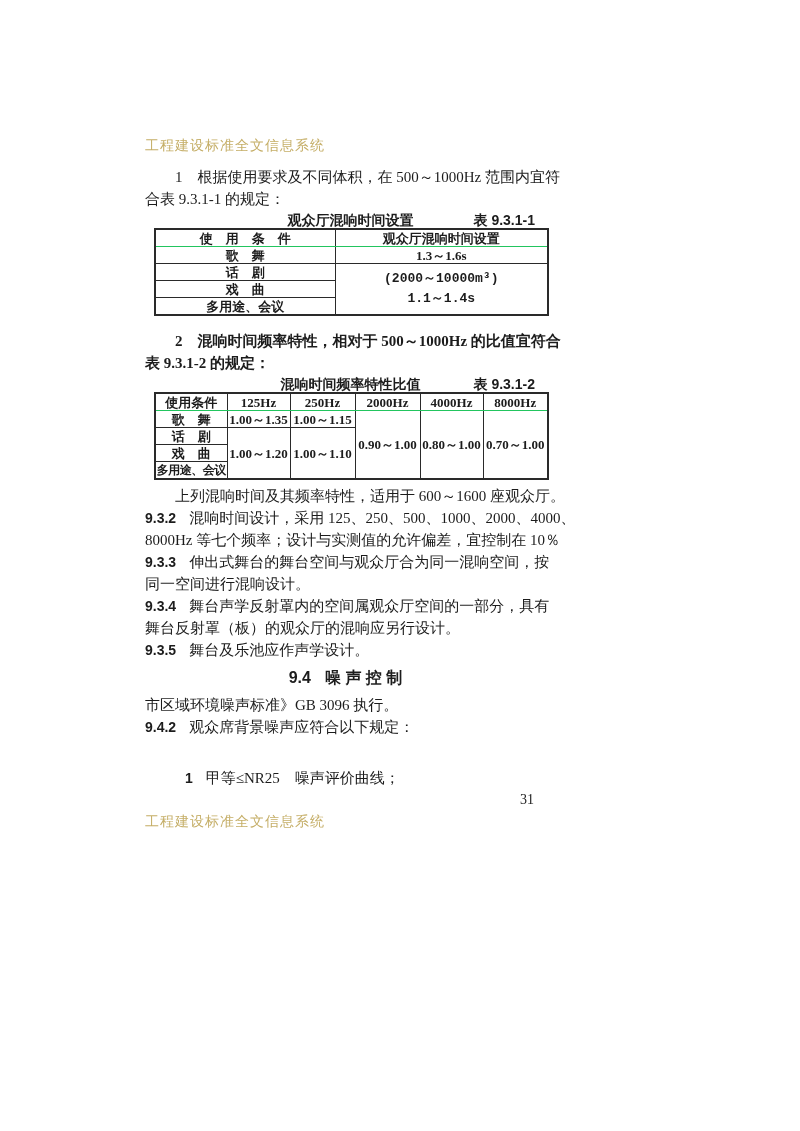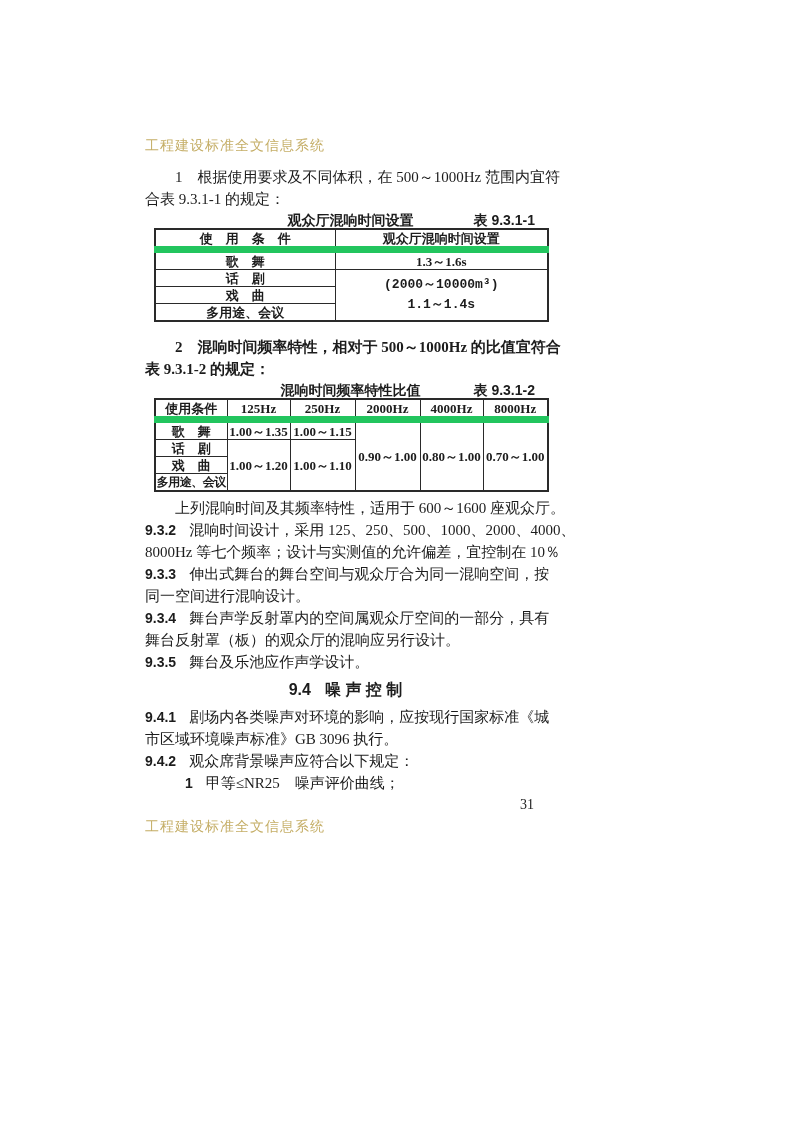--- a/index.html
+++ b/index.html
@@ -8,21 +8,21 @@
     font-family:"Liberation Serif","DejaVu Serif",serif; color:#1c1c1c;
     overflow:hidden;
   }
   .content { position:absolute; left:145px; top:138px; width:401px; }
 
   .wm { font-size:14px; line-height:16px; height:16px; letter-spacing:1px; white-space:nowrap; }
 
   .para { font-size:15px; }
   .line { line-height:22px; height:22px; white-space:nowrap; }
   .indent1 { padding-left:30px; }
-  .indent2 { padding-left:40px; }
+  .indent2 { padding-left:40px;margin-top:29px; }
 
   .clause-num {
     font-weight:bold; font-family:"Liberation Sans","DejaVu Sans",sans-serif;
     font-size:14px; margin-right:13px;
   }
 
   .tbl-caption {
     position:relative; width:393px; margin-left:9px; margin-top:2px;
     height:16px; line-height:16px; text-align:center;
     font-family:"Liberation Sans","DejaVu Sans",sans-serif;
@@ -31,21 +31,21 @@
   .tbl-caption .tbl-label { position:absolute; right:12px; top:0; }
 
   table.doc-table {
     border-collapse:collapse; table-layout:fixed; width:393px; margin-left:9px;
     border:2px solid #2a2a2a; font-weight:bold; font-size:13px; color:#1c1c1c;
   }
   table.doc-table td {
     border:1px solid #2a2a2a; text-align:center; vertical-align:middle;
     padding:0; height:16px; line-height:15px; overflow:hidden;
   }
-  table.doc-table tr.head td { border-bottom:7px solid #22c55e; }
+  table.doc-table tr.head td { border-bottom:1px solid #22c55e; }
   td.merged2 div { line-height:20px;font-family:Liberation Mono, monospace; }
   td.tight { font-size:12px; letter-spacing:-0.5px; }
 
   .section-head {
     margin-top:6px; margin-bottom:5px; height:22px; line-height:22px;
     text-align:center; font-weight:bold; font-size:16px;
     font-family:"Liberation Sans","DejaVu Sans",sans-serif; white-space:nowrap;
   }
   .section-head .sec-num { margin-right:14px; }
 
@@ -175,21 +175,20 @@
 
     <div class="para">
       <div class="line"><span class="clause-num">9.3.5</span><span>舞台及乐池应作声学设计。</span></div>
     </div>
 
     <div class="section-head">
       <span class="sec-num">9.4</span><span>噪 声 控 制</span>
     </div>
 
     <div class="para">
-      <div class="line"><span class="clause-num">9.4.1</span><span>剧场内各类噪声对环境的影响，应按现行国家标准《城</span></div>
       <div class="line">市区域环境噪声标准》GB 3096 执行。</div>
     </div>
 
     <div class="para">
       <div class="line"><span class="clause-num">9.4.2</span><span>观众席背景噪声应符合以下规定：</span></div>
     </div>
 
     <div class="para">
       <div class="line indent2"><span class="clause-num">1</span><span>甲等≤NR25　噪声评价曲线；</span></div>
     </div>

